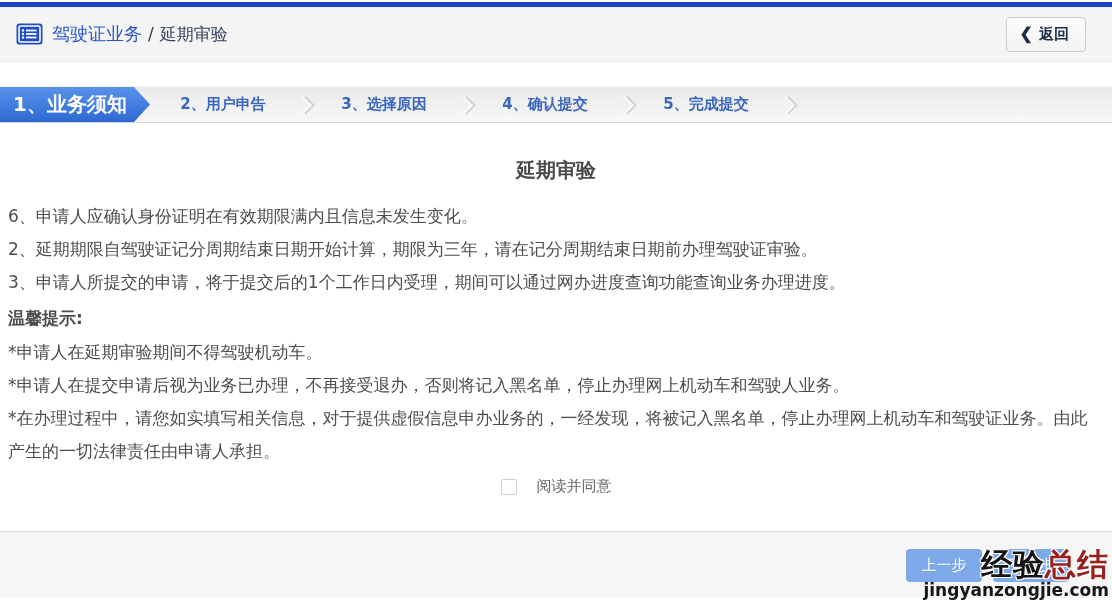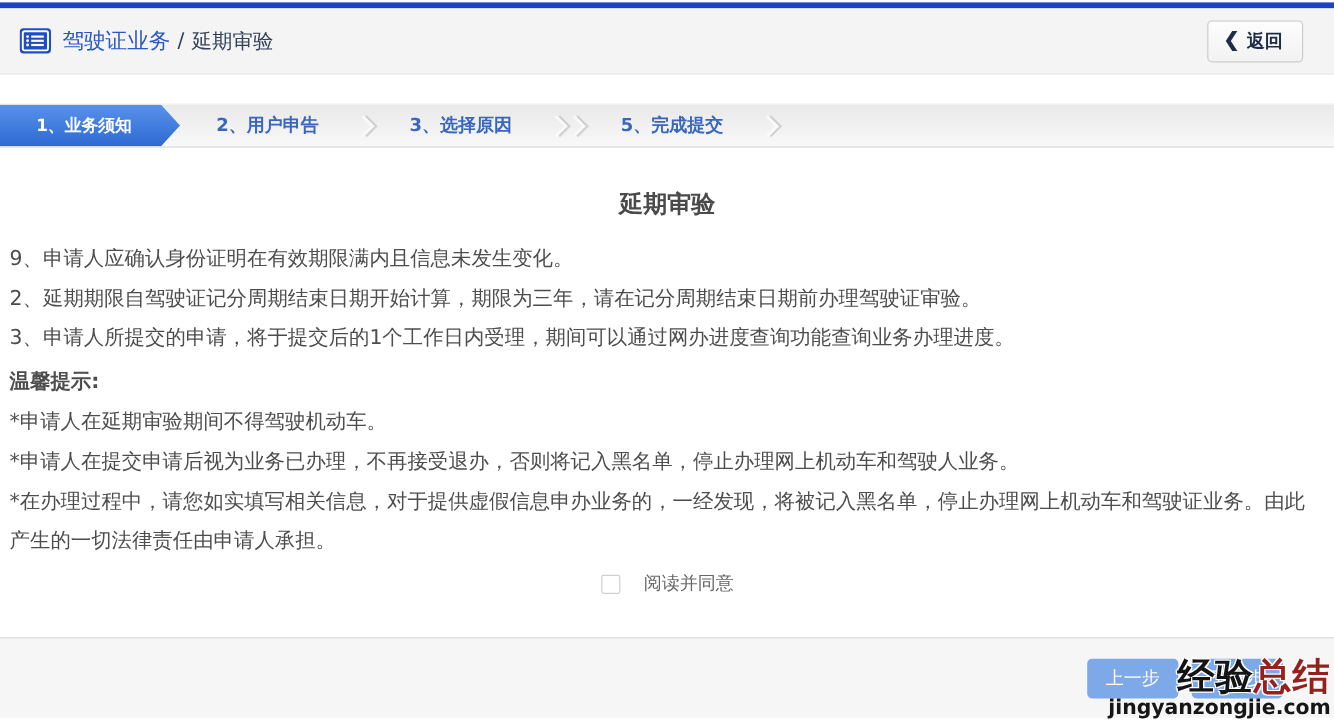--- a/index.html
+++ b/index.html
@@ -44,21 +44,21 @@
     height:37px;
     background:linear-gradient(180deg,#e9e9e9,#f8f8f8);
     border-top:1px solid #f2f2f2;
     border-bottom:1px solid #d8d8d8;
     display:flex; align-items:stretch;
   }
   .step-active {
     width:150px; flex:none;
     background:linear-gradient(180deg,#5a92ea,#2d69d2);
     clip-path:polygon(0 0, calc(100% - 16px) 0, 100% 50%, calc(100% - 16px) 100%, 0 100%);
-    color:#ffffff; font-size:14px; font-weight:bold;
+    color:#ffffff; font-size:20px; font-weight:bold;
     display:flex; align-items:center; justify-content:center;
     padding-right:10px;
   }
   .step {
     width:146px; flex:none;
     color:#3a67bd; font-size:15px; font-weight:bold;
     display:flex; align-items:center; justify-content:center;
   }
   .step-sep {
     align-self:center; flex:none;
@@ -152,29 +152,30 @@
       <span>返回</span>
     </button>
   </div>
 
   <div class="stepbar">
     <div class="step-active">1、业务须知</div>
     <div class="step">2、用户申告</div>
     <div class="step-sep"></div>
     <div class="step">3、选择原因</div>
     <div class="step-sep"></div>
+    <div class="step">4、确认提交</div>
     <div class="step-sep"></div>
     <div class="step">5、完成提交</div>
     <div class="step-sep"></div>
   </div>
 
   <div class="main">
     <h1 class="page-title">延期审验</h1>
 
-    <p class="notice">9、申请人应确认身份证明在有效期限满内且信息未发生变化。</p>
+    <p class="notice">6、申请人应确认身份证明在有效期限满内且信息未发生变化。</p>
     <p class="notice">2、延期期限自驾驶证记分周期结束日期开始计算，期限为三年，请在记分周期结束日期前办理驾驶证审验。</p>
     <p class="notice">3、申请人所提交的申请，将于提交后的1个工作日内受理，期间可以通过网办进度查询功能查询业务办理进度。</p>
 
     <p class="tips-heading">温馨提示:</p>
     <p class="tip">*申请人在延期审验期间不得驾驶机动车。</p>
     <p class="tip">*申请人在提交申请后视为业务已办理，不再接受退办，否则将记入黑名单，停止办理网上机动车和驾驶人业务。</p>
     <p class="tip">*在办理过程中，请您如实填写相关信息，对于提供虚假信息申办业务的，一经发现，将被记入黑名单，停止办理网上机动车和驾驶证业务。由此产生的一切法律责任由申请人承担。</p>
 
     <div class="agree-row">
       <input type="checkbox" class="agree-checkbox" style="">

